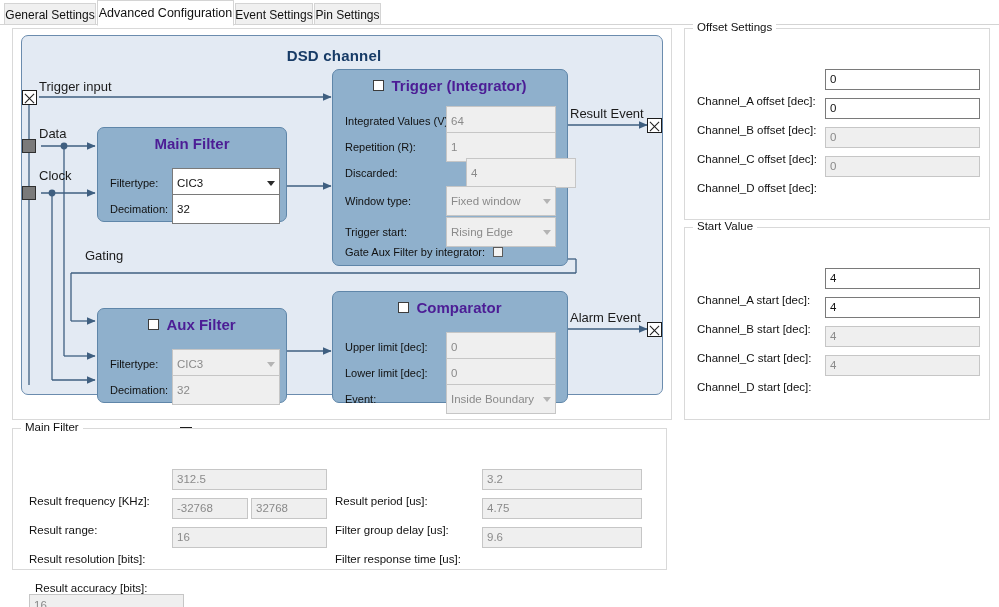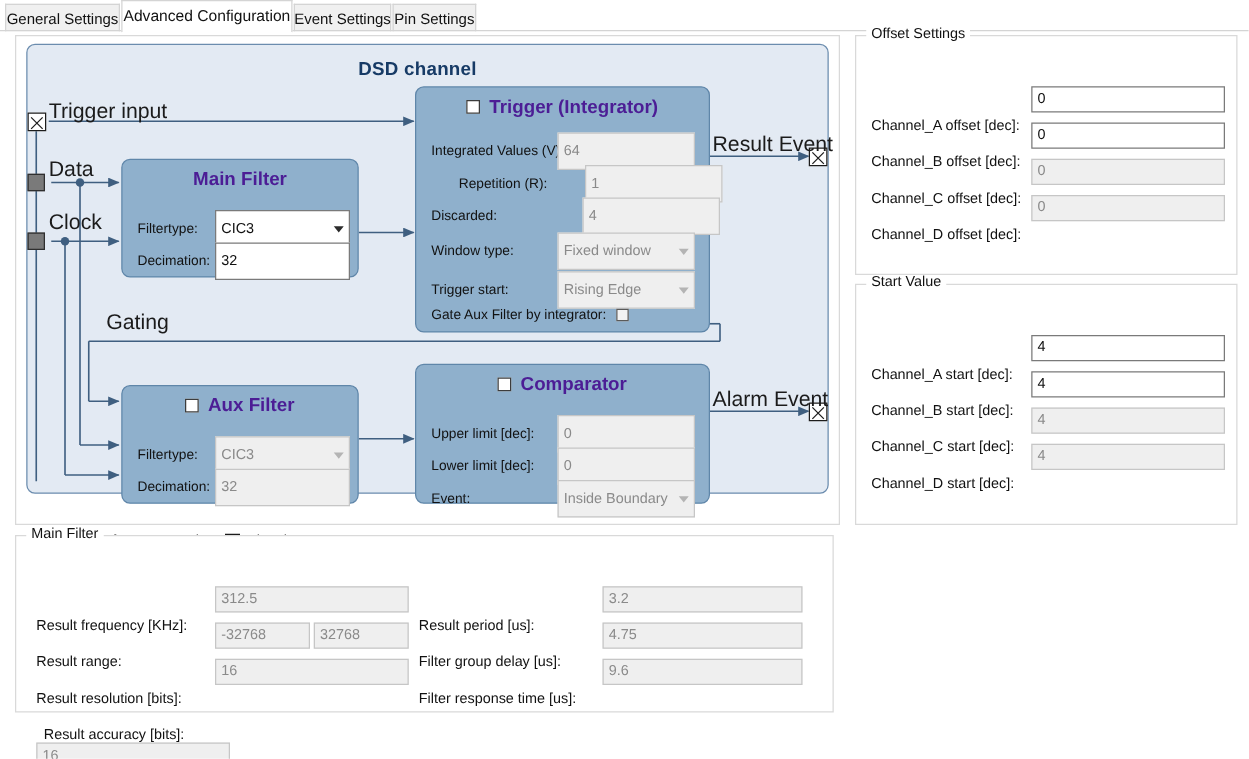--- a/index.html
+++ b/index.html
@@ -113,21 +113,21 @@
   .combo { position: relative; padding-right: 18px; }
   .combo .arrow {
     position: absolute; right: 4px; top: 50%; margin-top: -2px;
     width: 0; height: 0;
     border-left: 4px solid transparent; border-right: 4px solid transparent;
     border-top: 5px solid #2b2b2b;
   }
   .combo.dis .arrow { border-top-color: #b4b4b4; }
 
   .diaglabel {
-    position: absolute; font-size: 17px; color: #1b1b1b; white-space: nowrap;
+    position: absolute; font-size: 13px; color: #1b1b1b; white-space: nowrap;
   }
 
   
   .portpin {
     position: absolute; width: 14px; height: 14px;
     background: #7a7a7a; border: 1px solid #2f2f2f;
   }
   .signal {
     position: absolute; width: 15px; height: 15px;
     background: #ffffff; border: 1px solid #1c1c1c;
@@ -286,21 +286,21 @@
         <span>Trigger (Integrator)</span>
       </div>
 
       <div class="frow" style="left:12px; top:36px;">
         <span class="flabel" style="width:101px;">Integrated Values (V):</span>
         <div class="fld dis" style="width:110px;">
           <span>64</span>
         </div>
       </div>
 
-      <div class="frow" style="left:12px; top:62px;margin-left:22px;">
+      <div class="frow" style="left:12px; top:62px;">
         <span class="flabel" style="width:101px;">Repetition (R):</span>
         <div class="fld dis" style="width:110px;">
           <span>1</span>
         </div>
       </div>
 
       <div class="frow" style="left:12px; top:88px;gap:20px;">
         <span class="flabel" style="width:101px;">Discarded:</span>
         <div class="fld dis" style="width:110px;">
           <span>4</span>

